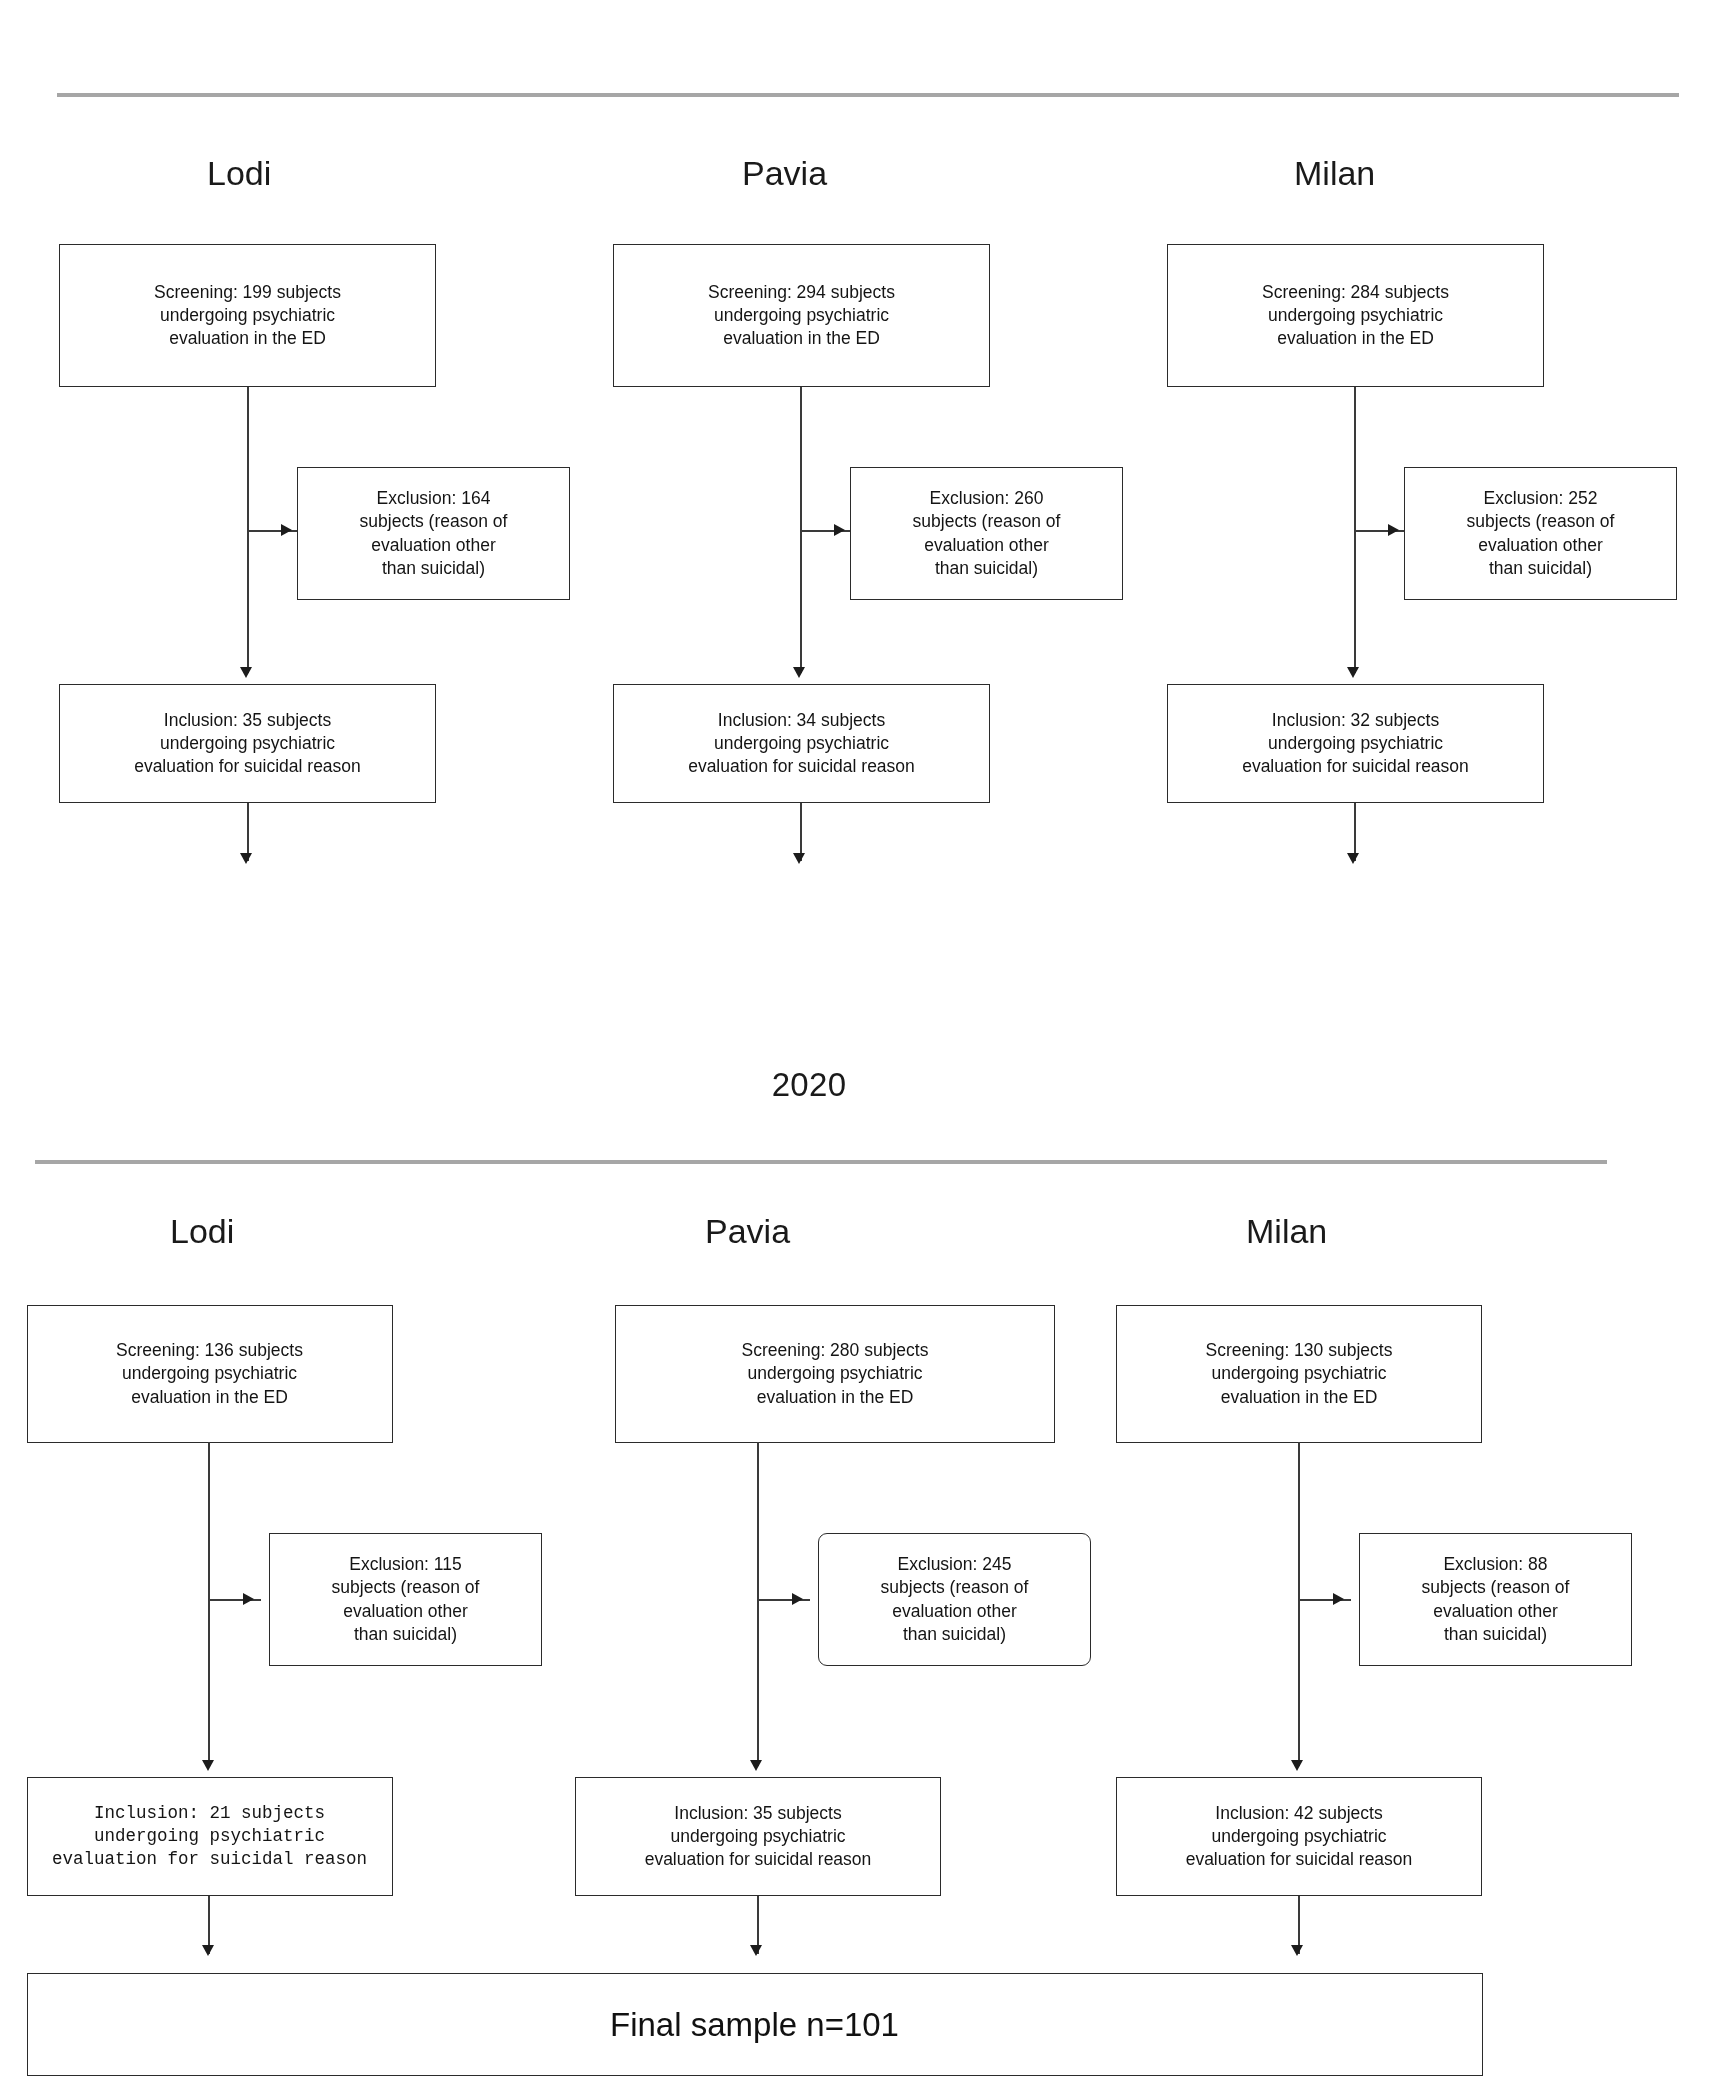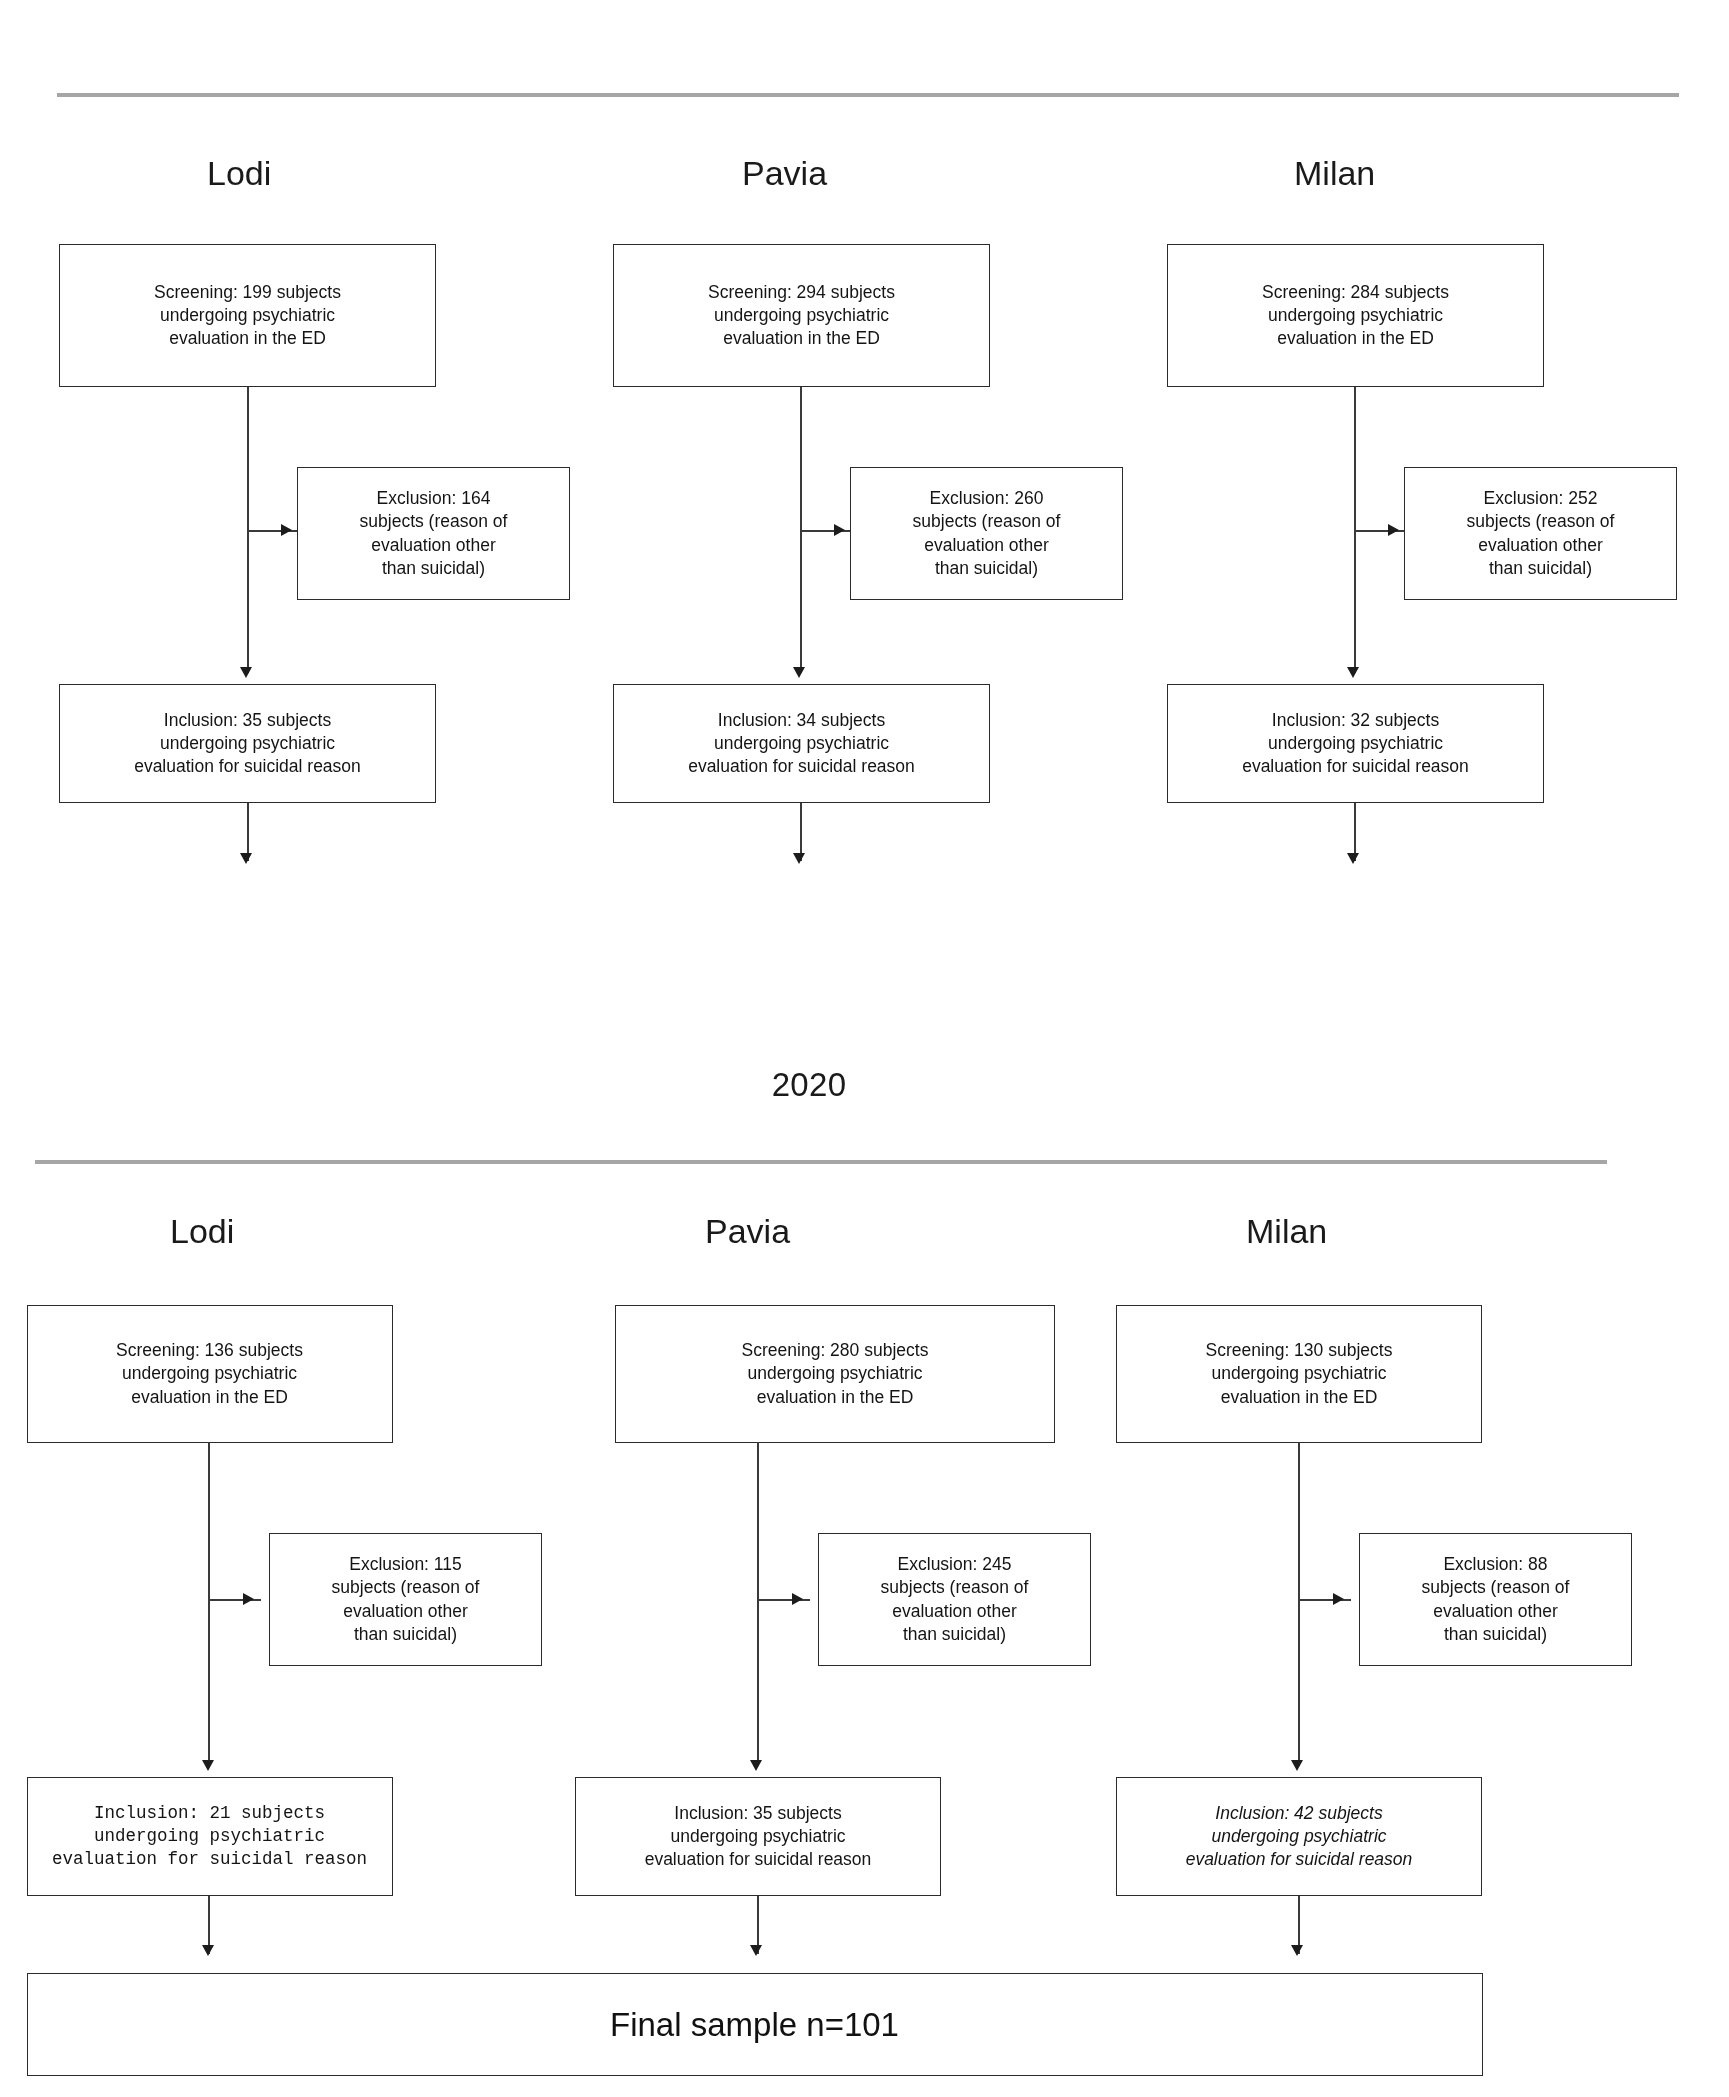--- a/index.html
+++ b/index.html
@@ -231,21 +231,21 @@
 
   <div class="node" style="left:588px; top:255px; width:440px; height:138px;margin-left:27px;">
     <span class="node-text">Screening: 280 subjects
 undergoing psychiatric
 evaluation in the ED</span>
   </div>
   <div class="vline" style="left:757px; top:392px; height:324px;"></div>
   <div class="hline" style="left:757px; top:549px; width:53px;"></div>
   <div class="arrow-right" style="left:792px; top:543px;"></div>
   <div class="arrow-down" style="left:750px; top:710px;"></div>
-  <div class="node" style="left:818px; top:483px; width:273px; height:133px;">
+  <div class="node" style="left:818px; top:483px; width:273px; height:133px;border-radius:9px;">
     <span class="node-text">Exclusion: 245
 subjects (reason of
 evaluation other
 than suicidal)</span>
   </div>
   <div class="node" style="left:575px; top:727px; width:366px; height:119px;">
     <span class="node-text">Inclusion: 35 subjects
 undergoing psychiatric
 evaluation for suicidal reason</span>
   </div>
@@ -260,21 +260,21 @@
   <div class="vline" style="left:1298px; top:392px; height:324px;"></div>
   <div class="hline" style="left:1298px; top:549px; width:53px;"></div>
   <div class="arrow-right" style="left:1333px; top:543px;"></div>
   <div class="arrow-down" style="left:1291px; top:710px;"></div>
   <div class="node" style="left:1359px; top:483px; width:273px; height:133px;">
     <span class="node-text">Exclusion: 88
 subjects (reason of
 evaluation other
 than suicidal)</span>
   </div>
-  <div class="node" style="left:1116px; top:727px; width:366px; height:119px;font-style:italic;">
+  <div class="node" style="left:1116px; top:727px; width:366px; height:119px;">
     <span class="node-text">Inclusion: 42 subjects
 undergoing psychiatric
 evaluation for suicidal reason</span>
   </div>
   <div class="vline" style="left:1298px; top:846px; height:58px;"></div>
   <div class="arrow-down" style="left:1291px; top:895px;"></div>
 
   <div class="final-bar" style="left:26.5px; top:907px; width:1456px; height:103px;margin-top:16px;">
     <span class="final-text">Final sample n=101</span>
   </div>

